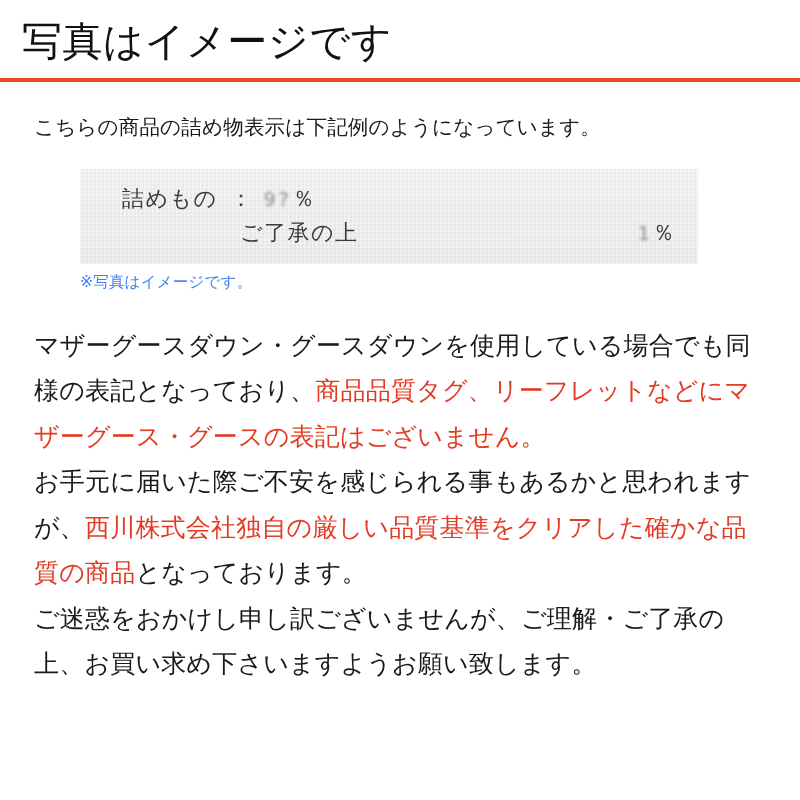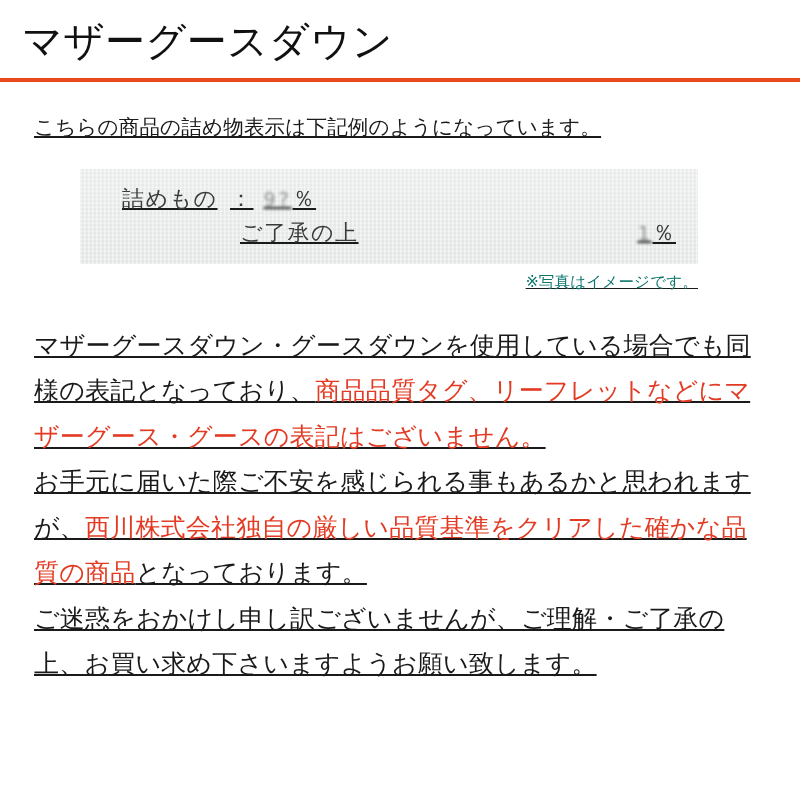--- a/index.html
+++ b/index.html
@@ -35,21 +35,20 @@
   .header-rule {
     margin-top: 14px;
     width: 800px;
     height: 4px;
     background: #e8491d;
   }
   
   .content {
     padding: 0 34px;
     box-sizing: border-box;
-    text-decoration: underline;
   }
   .lead {
     margin-top: 30px;
     font-size: 20.5px;
     line-height: 1.5;
     color: #1a1a1a;
     letter-spacing: 0.2px;
   }
   
   .tag-figure {
@@ -110,23 +109,22 @@
     font-family: "DejaVu Sans Mono", monospace;
     font-size: 20px;
   }
   .pct {
     margin-left: 1px;
     color: #3a3a3a;
   }
   .figure-note {
     margin-top: 8px;
     width: 618px;
-    text-align: right;
     font-size: 15.5px;
-    color: #0f766e;
+    color: #3b82f6;
     letter-spacing: 0.2px;
   }
   
   .para-block {
     margin-top: 30px;
     font-size: 25px;
     line-height: 1.82;
     letter-spacing: 0.2px;
     color: #1a1a1a;
   }
@@ -136,21 +134,21 @@
   .em-red {
     color: #e33b23;
   }
 </style>
 </head>
 <body>
 
 <div class="page">
 
   <div class="header">
-    <div class="header-title">マザーグースダウン</div>
+    <div class="header-title">写真はイメージです</div>
   </div>
   <div class="header-rule"></div>
 
   <div class="content">
 
     <div class="lead">こちらの商品の詰め物表示は下記例のようになっています。</div>
 
     <div class="tag-figure">
       <div class="tag-image">
         <div class="tag-rows">

